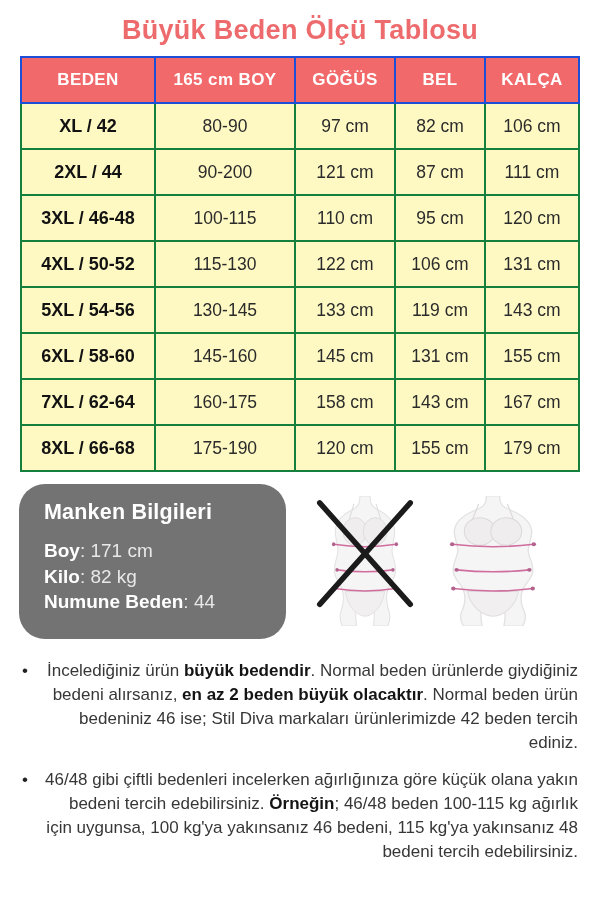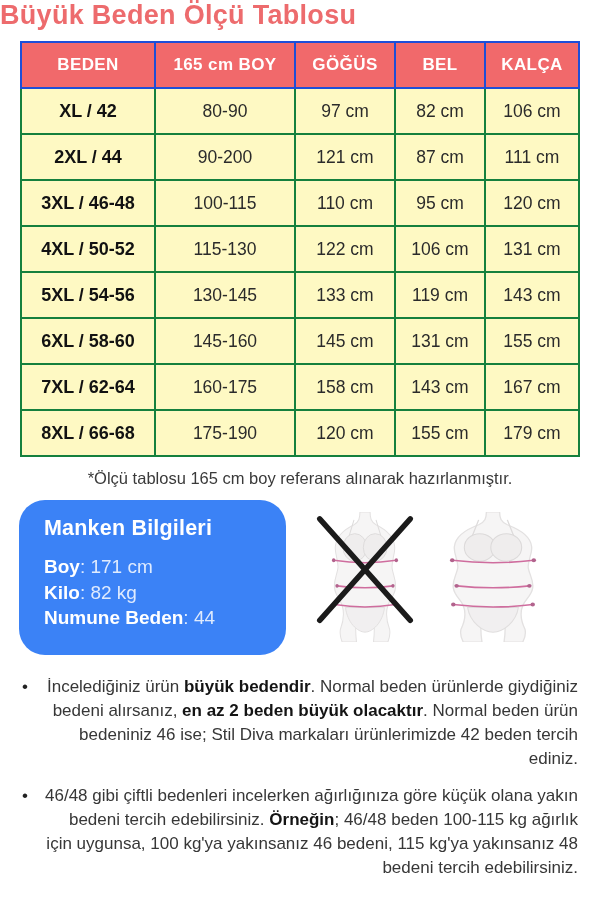--- a/index.html
+++ b/index.html
@@ -2,21 +2,22 @@
 <html><head>
 <meta charset="utf-8">
 <style>
   * { box-sizing: border-box; margin: 0; padding: 0; }
   html, body { width: 600px; height: 900px; background: #ffffff; overflow: hidden; }
   body { font-family: "Liberation Sans", sans-serif; color: #333; }
 
   .page { width: 600px; height: 900px; position: relative; }
 
   .title {
-    padding-top: 0;
+    padding-top: 15px;
+    text-align: center;
     font-size: 27px;
     font-weight: 800;
     letter-spacing: .3px;
     color: #ed6b6d;
   }
 
   table.size-table {
     width: 558px;
     margin: 10px auto 0;
     border-collapse: collapse;
@@ -54,21 +55,21 @@
     font-size: 16.5px;
     color: #3a3a3a;
   }
 
   .info-row { position: relative; height: 158px; margin-top: 12px; }
 
   .model-box {
     position: absolute;
     left: 19px; top: 0;
     width: 267px; height: 155px;
-    background: #3b82f6;
+    background: #737373;
     border-radius: 26px;
     padding: 16px 20px 0 25px;
     color: #ffffff;
   }
   .model-title { font-size: 21.5px; font-weight: 800; margin-bottom: 13px; letter-spacing: .2px; }
   .model-field { font-size: 19px; line-height: 25.5px; }
   .model-field b { font-weight: 800; color: #ffffff; }
   .model-field span { color: rgba(255,255,255,.84); }
 
   .figures { position: absolute; left: 308px; top: 12px; display: flex; gap: 14px; }
@@ -158,21 +159,20 @@
         <tr>
           <td class="size-col">8XL / 66-68</td>
           <td>175-190</td>
           <td>120 cm</td>
           <td>155 cm</td>
           <td>179 cm</td>
         </tr>
       </tbody>
   </table>
 
-  <div class="footnote">*Ölçü tablosu 165 cm boy referans alınarak hazırlanmıştır.</div>
 
   <div class="info-row">
     <div class="model-box">
       <div class="model-title">Manken Bilgileri</div>
       <div id="model-fields">
           <div class="model-field"><b>Boy</b><span>: 171 cm</span></div>
           <div class="model-field"><b>Kilo</b><span>: 82 kg</span></div>
           <div class="model-field"><b>Numune Beden</b><span>: 44</span></div>
         </div>
     </div>

